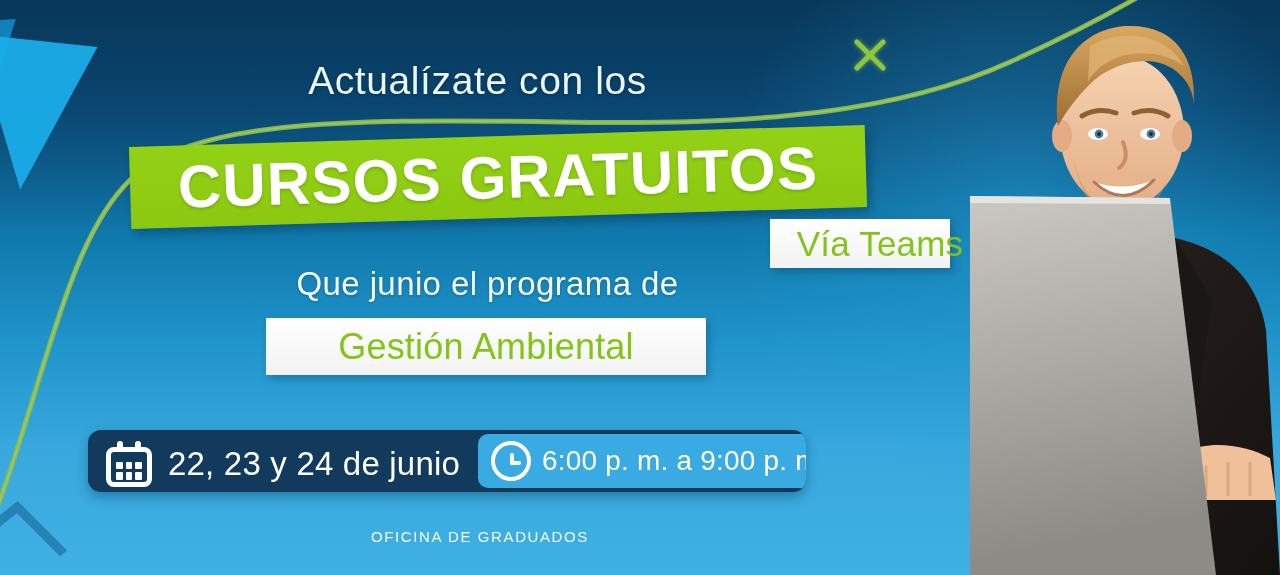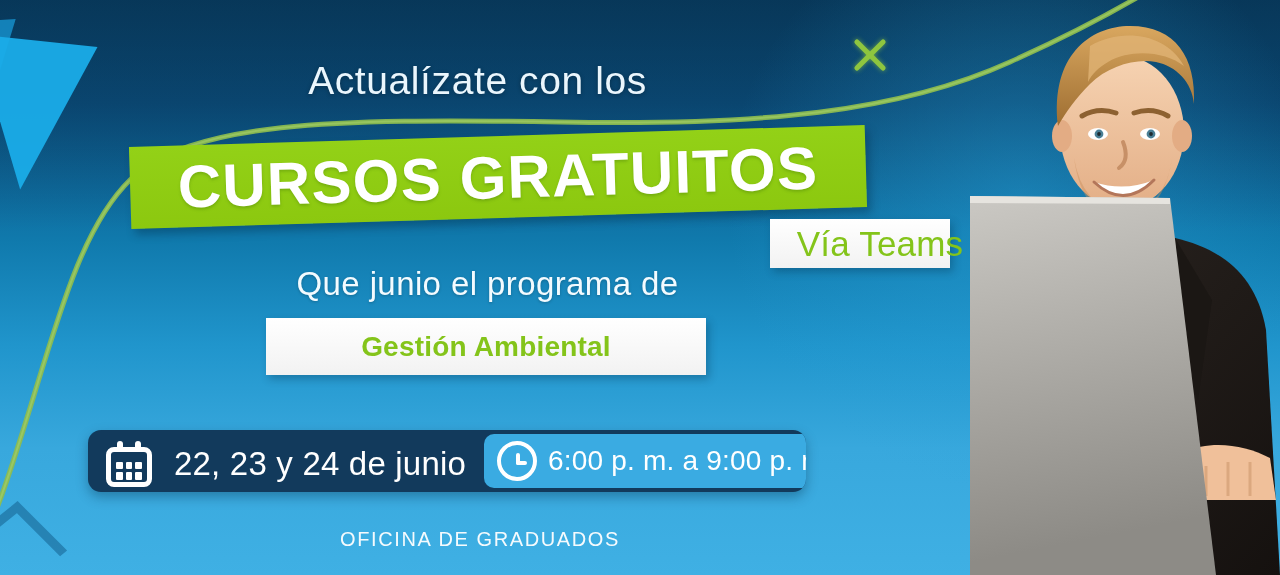--- a/index.html
+++ b/index.html
@@ -132,35 +132,35 @@
     font-size:33px; font-weight:300;
     letter-spacing:.4px;
     text-shadow:0 1px 3px rgba(0,0,0,.22);
     white-space:nowrap;
   }
 
   .chip-prog {
     left:266px; top:318px; width:440px; height:57px;
   }
   .chip-prog .t {
-    color:#84c41a; font-size:28px; font-weight:bold; white-space:nowrap;
+    color:#84c41a; font-size:36px; font-weight:normal; white-space:nowrap;
     letter-spacing:.2px;
   }
 
   
   .info-pill {
     position:absolute; left:88px; top:430px;
     width:718px; height:62px;
     border-radius:13px;
     background:#123a5c;
     box-shadow:0 5px 12px rgba(4,40,66,.35);
     display:flex; align-items:stretch; overflow:hidden;
   }
   .info-left {
-    display:flex; align-items:center; gap:22px;
+    display:flex; align-items:center; gap:16px;
     padding:5px 18px 0 18px;
   }
   .info-right {
     display:flex; align-items:center; gap:11px;
     padding:0 13px;
     margin:4px 4px 4px 0;
     background:#3aabe2;
     border-radius:10px;
   }
   .pill-text {
@@ -197,21 +197,21 @@
     position:absolute; left:15px; top:8px; width:4px; height:12px; background:#fff; border-radius:2px;
   }
   .clock-icon .m {
     position:absolute; left:15px; top:16px; width:11px; height:4px; background:#fff; border-radius:2px;
   }
 
   .footer-text {
     position:absolute; left:0; top:528px; width:960px;
     text-align:center;
     color:#ffffff;
-    font-size:20px; font-weight:400;
+    font-size:15px; font-weight:400;
     letter-spacing:1.6px;
     opacity:.95;
     white-space:nowrap;
   }
 
   
   .person { position:absolute; right:0; top:0; width:310px; height:575px; }
 </style>
 </head>
 <body>

